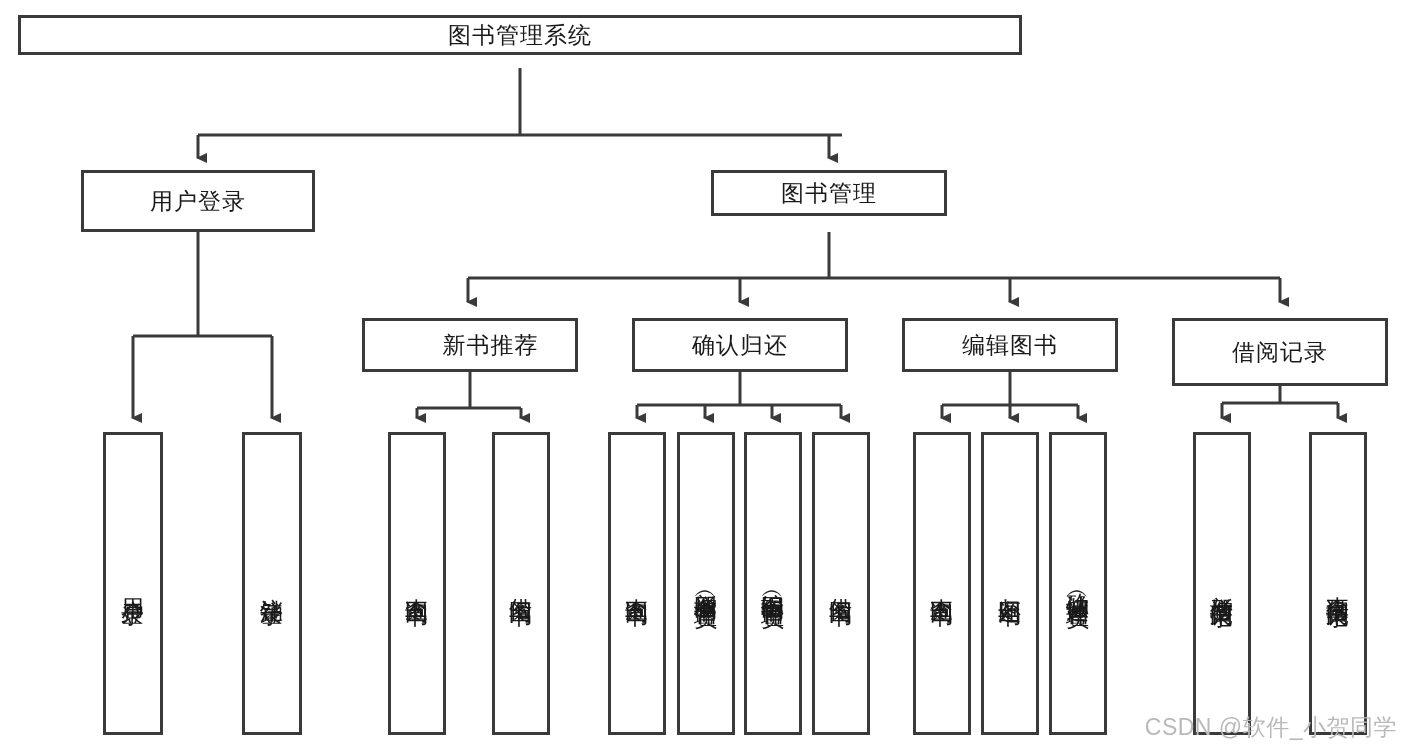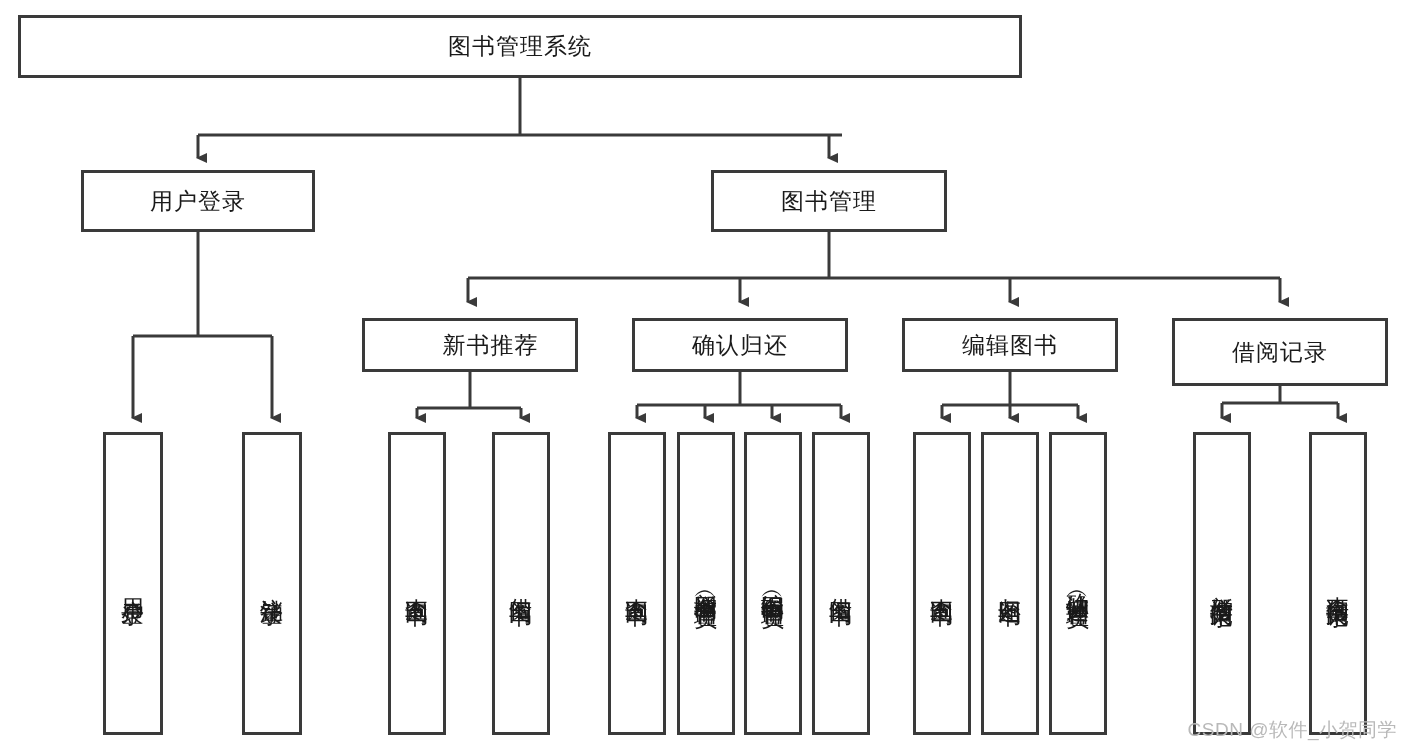--- a/index.html
+++ b/index.html
@@ -55,21 +55,21 @@
     font-size: 23px;
     line-height: 1.22;
     letter-spacing: 2px;
     white-space: nowrap;
     text-align: center;
   }
   #watermark {
     position: absolute;
     right: 8px;
     bottom: 4px;
-    font-size: 19px;
+    font-size: 23px;
     color: #b9b9b9;
     white-space: nowrap;
     letter-spacing: 0.5px;
   }
 </style>
 </head>
 <body>
 
 <div id="canvas">
 
@@ -116,28 +116,28 @@
       <path d="M1010,405 L1010,418" marker-end="url(#arrow)"></path>
       <path d="M1078,405 L1078,418" marker-end="url(#arrow)"></path>
 
       <path d="M1280,372 L1280,403"></path>
       <path d="M1222,403 L1338,403"></path>
       <path d="M1222,403 L1222,418" marker-end="url(#arrow)"></path>
       <path d="M1338,403 L1338,418" marker-end="url(#arrow)"></path>
     </g>
   </svg>
 
-  <div class="node root" style="left:18px; top:15px; width:1004px; height:63px;">
+  <div class="node root" style="left:18px; top:15px; width:1004px; height:40px;">
     <span class="lbl">图书管理系统</span>
   </div>
 
   <div class="node lvl2" style="left:81px; top:170px; width:234px; height:62px;">
     <span class="lbl">用户登录</span>
   </div>
-  <div class="node lvl2" style="left:711px; top:170px; width:236px; height:62px;">
+  <div class="node lvl2" style="left:711px; top:170px; width:236px; height:46px;">
     <span class="lbl">图书管理</span>
   </div>
 
   <div class="node lvl3" style="left:362px; top:318px; width:216px; height:54px;padding-left:41px;">
     <span class="lbl">新书推荐</span>
   </div>
   <div class="node lvl3" style="left:632px; top:318px; width:216px; height:54px;">
     <span class="lbl">确认归还</span>
   </div>
   <div class="node lvl3" style="left:902px; top:318px; width:216px; height:54px;">

